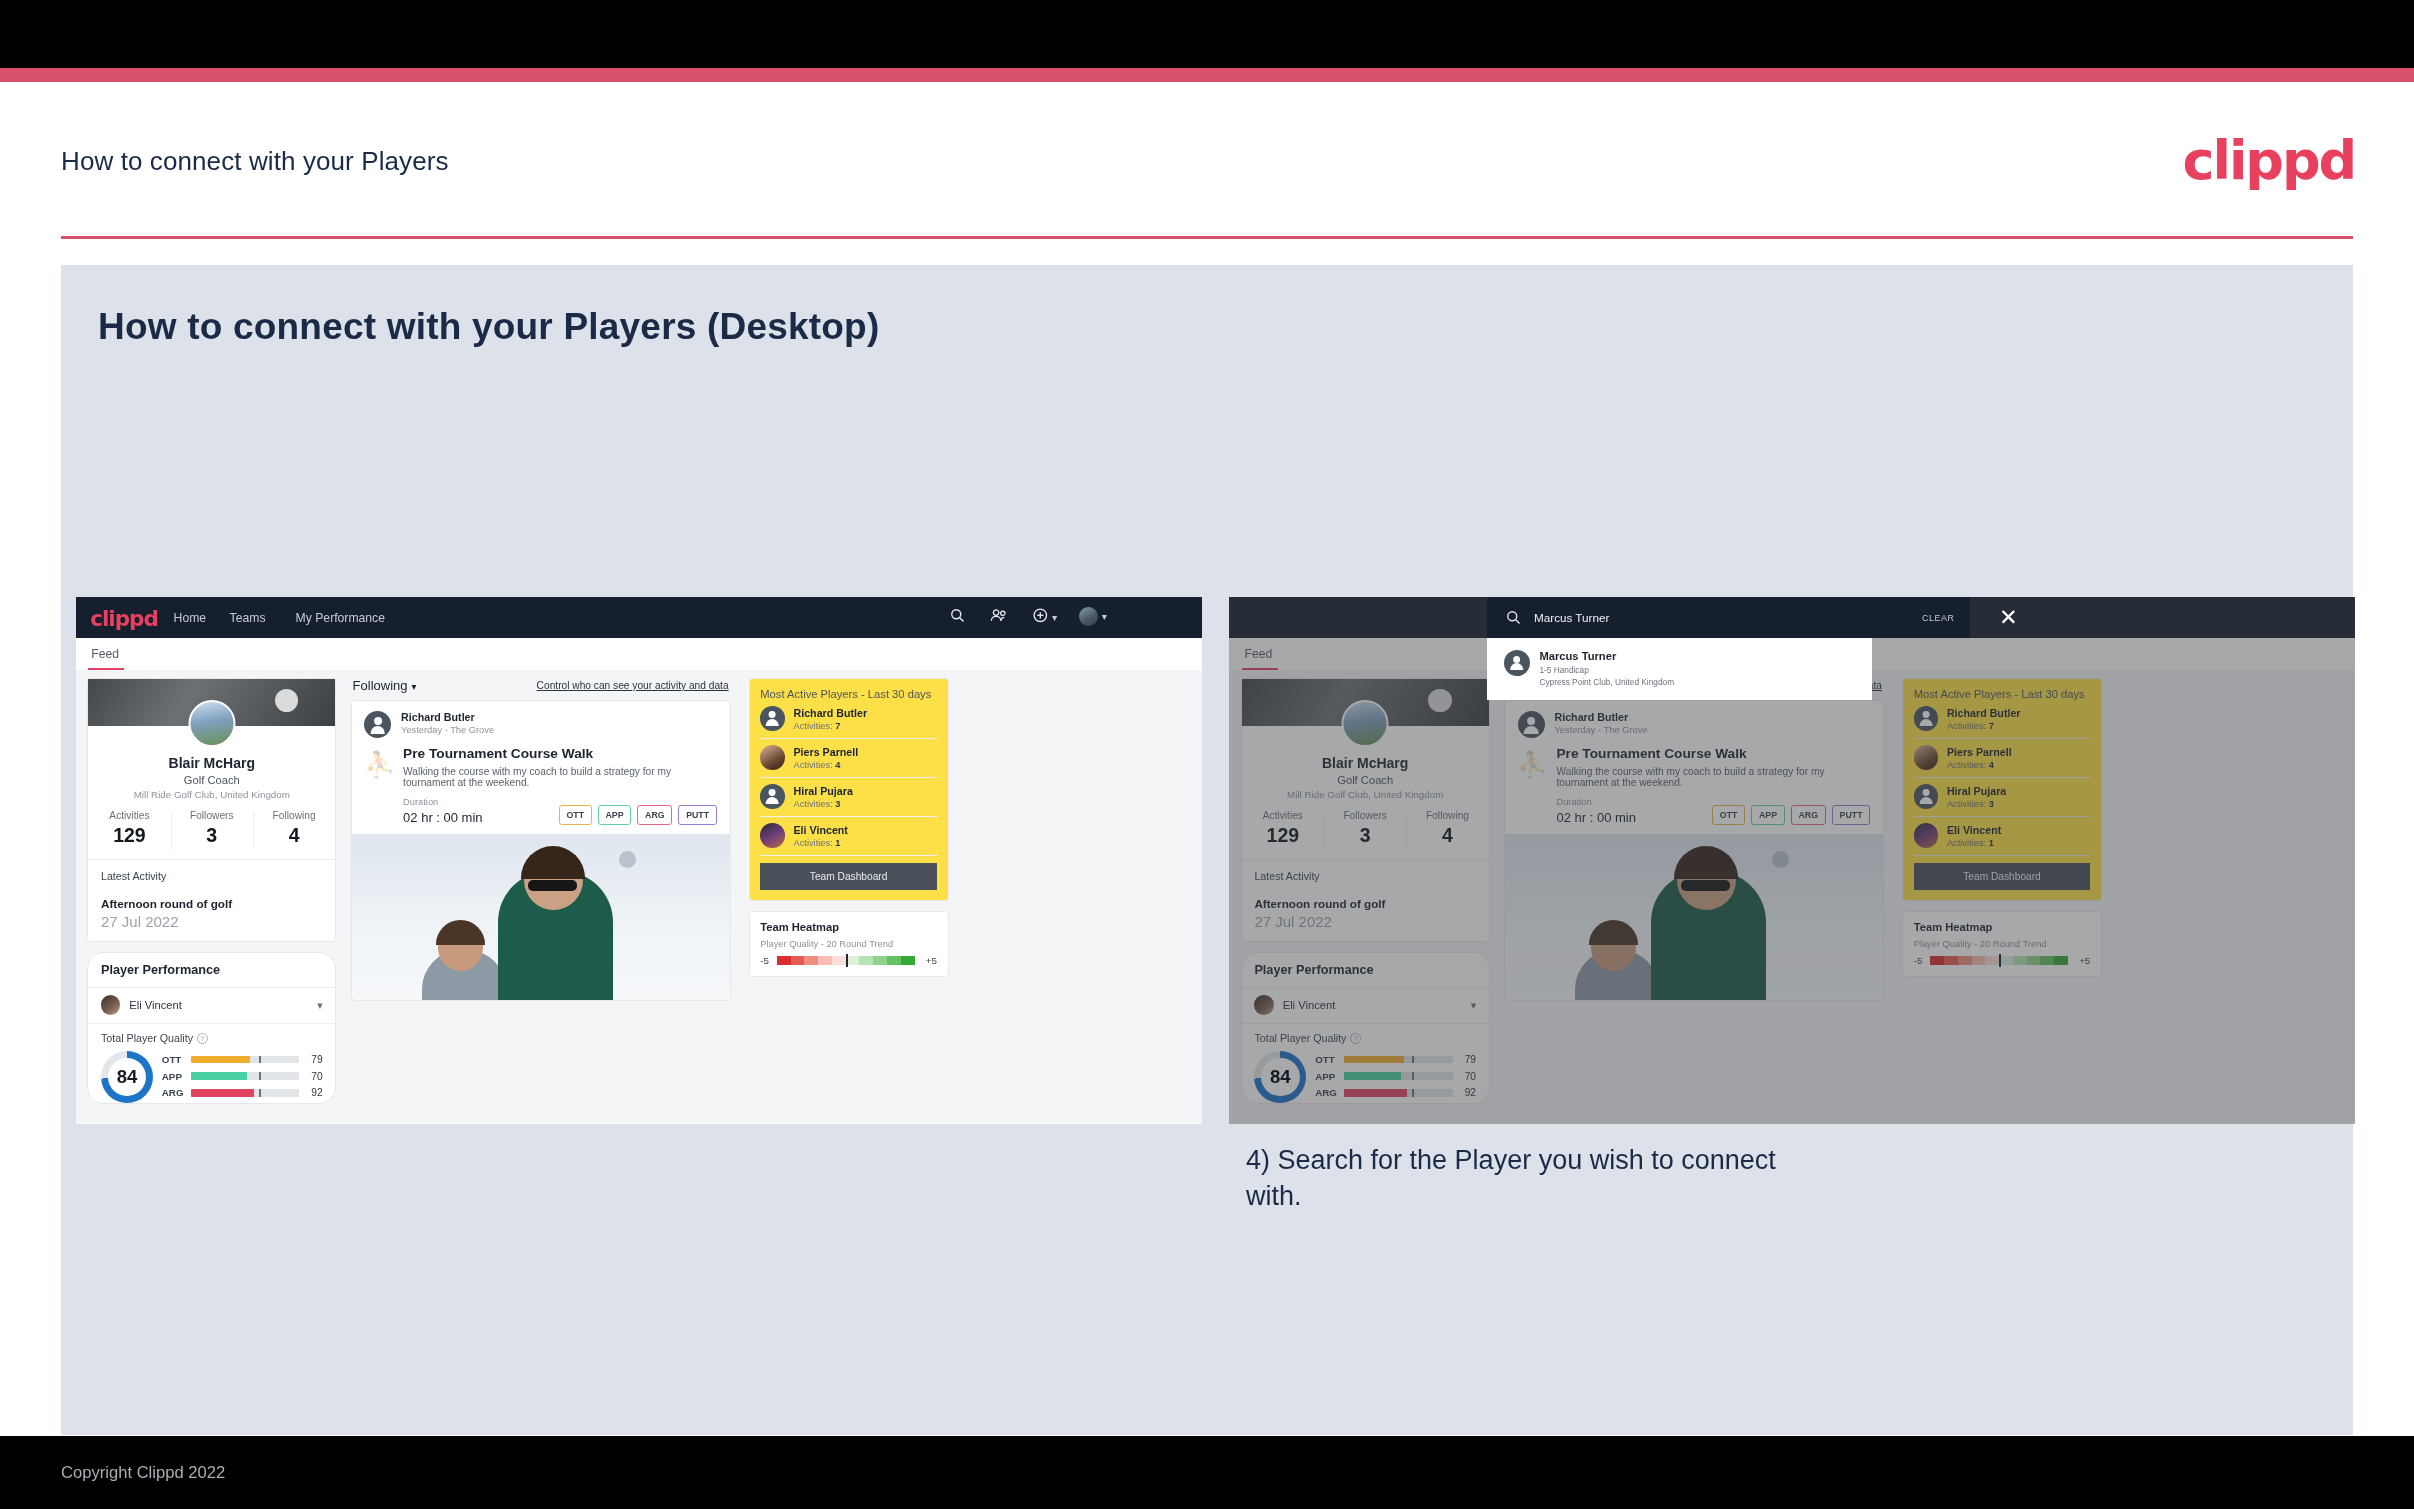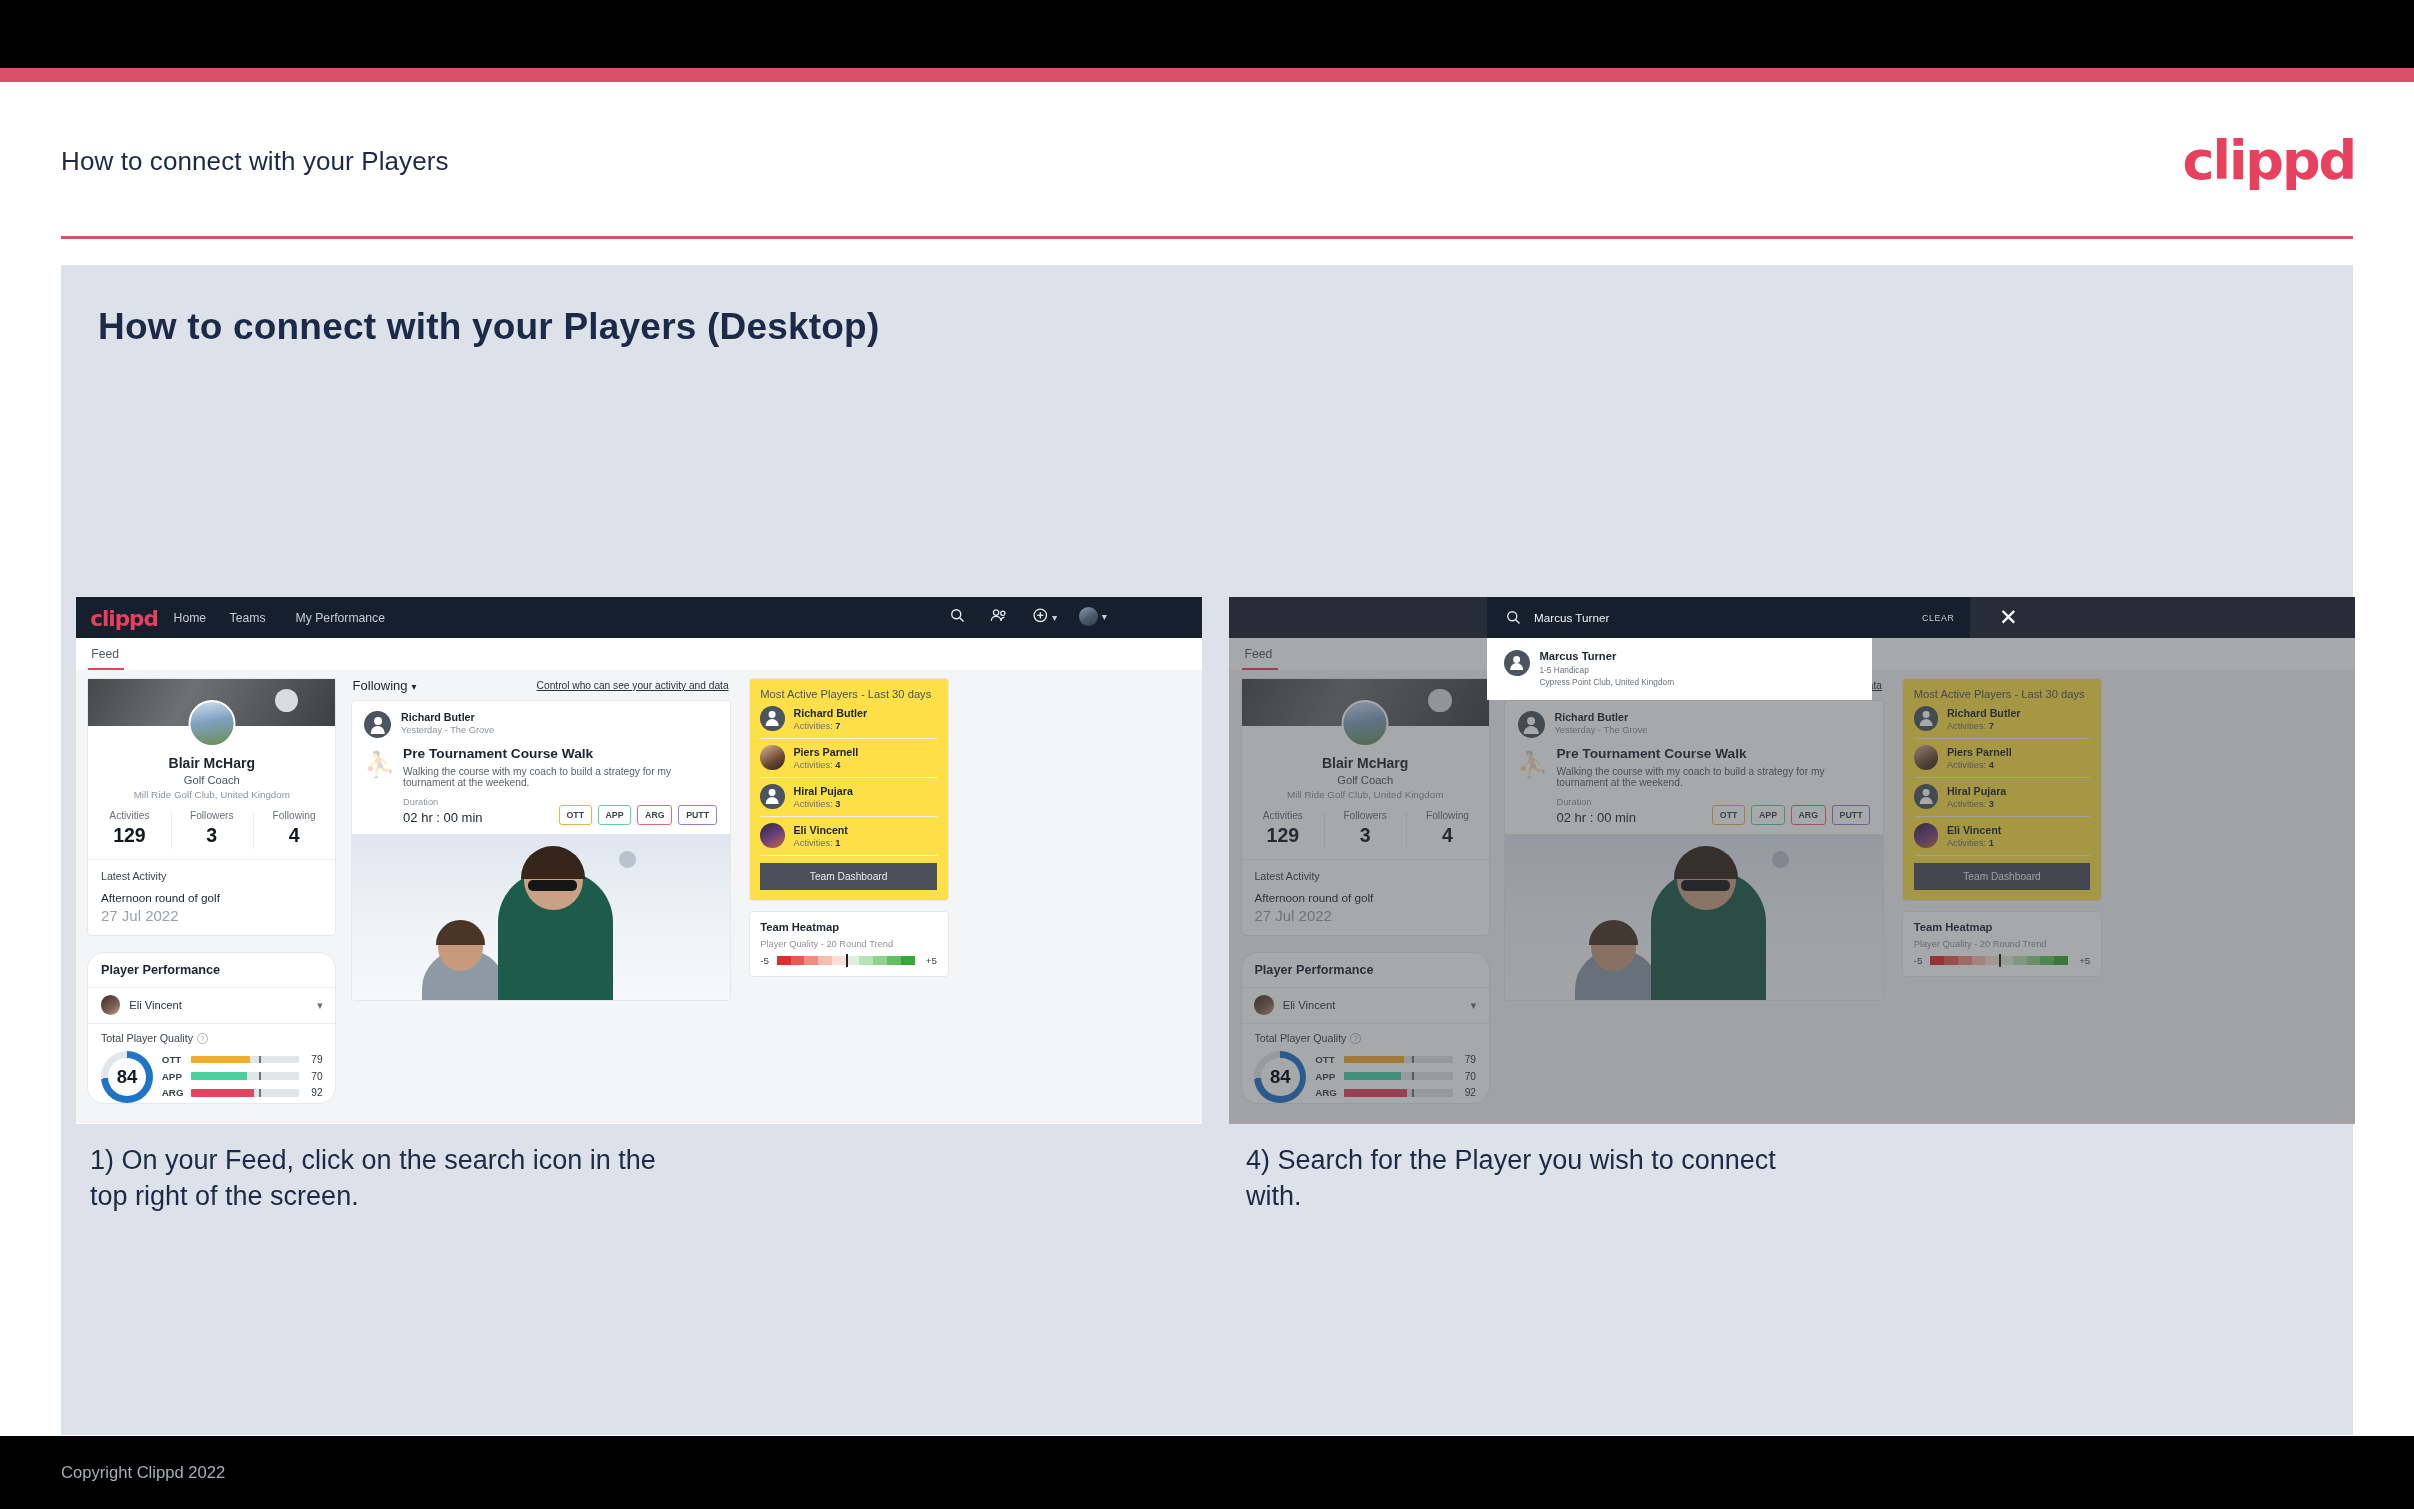--- a/index.html
+++ b/index.html
@@ -74,21 +74,21 @@
   .pname { text-align:center; font-size:14px; font-weight:bold; color:#1c2430; margin-top:29px;}
   .prole { text-align:center; font-size:11.2px; color:#4c545f; margin-top:2.9px;}
   .pclub { text-align:center; font-size:9.8px; color:#8d949d; margin-top:2.9px;}
   .statrow { display:flex; margin-top:10.7px; padding-bottom:11.7px; border-bottom:1px solid #eceef1;}
   .stat { flex:1; text-align:center; position:relative;}
   .stat + .stat:before { content:""; position:absolute; left:0; top:2px; width:1px; height:37px; background:#eceef1;}
   .stat .sl { font-size:10.2px; color:#6a717b;}
   .stat .sv { font-size:19.5px; font-weight:bold; color:#121820; margin-top:2.9px;}
   .latest { padding:9.8px 12.7px 11.7px;}
   .latest .l1 { font-size:10.7px; color:#3c444f;}
-  .latest .l2 { font-size:11.7px; font-weight:normal; color:#1c2430; margin-top:9px;}
+  .latest .l2 { font-size:11.7px; font-weight:bold; color:#1c2430; margin-top:15px;}
   .latest .l3 { font-size:15px; color:#9aa1aa; margin-top:2.9px;}
 
   
   .c-perf { left:11.7px; top:282px; width:249px;border-radius:17px; }
   .perf-h { padding:9.8px 12.7px; font-size:12.7px; font-weight:bold; color:#1c2430; border-bottom:1px solid #eceef1;}
   .perf-sel { display:flex; align-items:center; padding:7.8px 12.7px; border-bottom:1px solid #eceef1;}
   .perf-sel .pa { width:19.5px;height:19.5px;border-radius:50%;background:linear-gradient(140deg,#3a2f2a,#7a5f52 60%,#c8a28a);}
   .perf-sel .pn { font-size:11.2px; color:#2d353f; margin-left:8.8px; flex:1;}
   .perf-sel .pc { font-size:10.7px; color:#6a717b;}
   .tpq { padding:8.8px 12.7px 0; }
@@ -640,20 +640,19 @@
               <div class="sd-n">Marcus Turner</div>
               <div class="sd-h">1-5 Handicap</div>
               <div class="sd-c">Cypress Point Club, United Kingdom</div>
             </div>
           </div>
         </div>
 
       </div>
     </div>
 
-    <div class="cap cap-left">1) On your Feed, click on the search icon in the top right of the screen.</div>
     <div class="cap cap-right">4) Search for the Player you wish to connect with.</div>
 
   </div>
 
   <div class="copyright">Copyright Clippd 2022</div>
 </div>
 
 
 </body></html>

